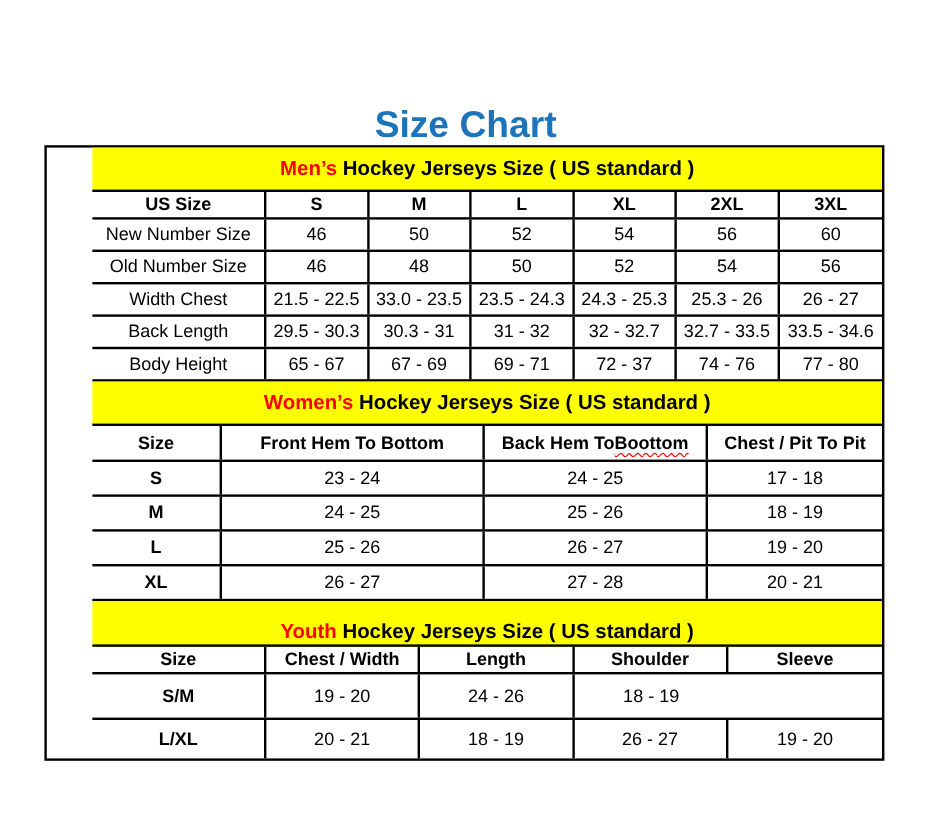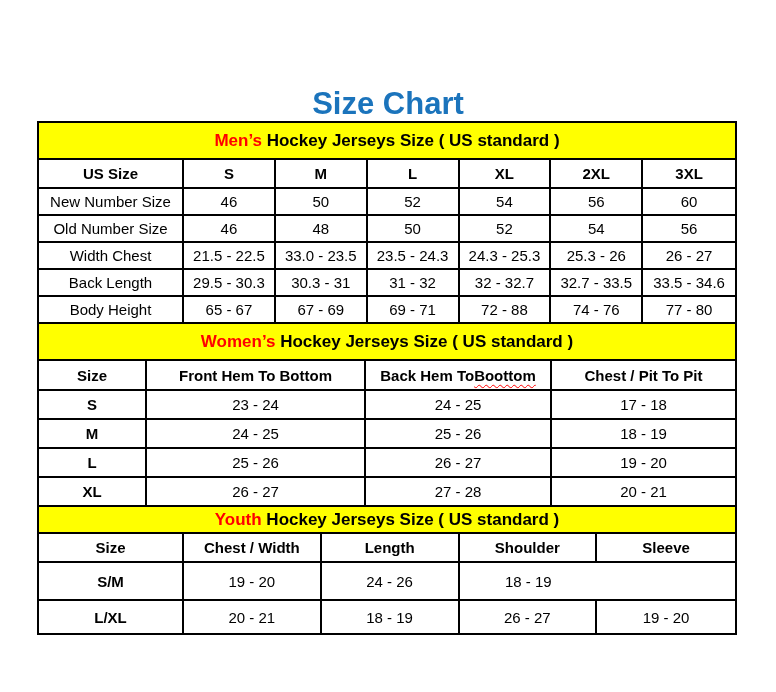--- a/index.html
+++ b/index.html
@@ -14,36 +14,37 @@
   .title{
     position:absolute;top:62px;left:0;width:100%;
     text-align:center;font-size:31px;font-weight:bold;color:var(--title-color);
     letter-spacing:0px;
     margin-top:24px;
   }
   .chart{
     position:absolute;top:121px;left:37px;width:700px;
     border:2px solid var(--border-color);
     background:#fff;
+    padding-left:38px;
   }
   .sect:not(:first-child){border-top:2px solid var(--border-color);}
   .banner{
     height:37px;background:var(--banner-bg);
     border-bottom:2px solid var(--border-color);
     display:flex;align-items:center;justify-content:center;
     font-size:17px;font-weight:bold;white-space:pre;
   }
-  .t-youth .banner{height:27px;}
+  .t-youth .banner{height:38px;align-items:flex-end;}
   .banner .hl{color:var(--accent-red);}
   .row{display:grid;}
   .row + .row{border-top:2px solid var(--border-color);}
   .t-mens  .row{grid-template-columns:145px repeat(6,1fr);}
   .t-womens .row{grid-template-columns:108px 219px 186px 1fr;}
   .t-youth .row{grid-template-columns:145px repeat(4,1fr);}
-  .header-row{height:27px;}
+  .header-row{height:21px;}
   .t-womens .header-row{height:28px;}
   .t-mens  .data-row{height:27px;}
   .t-womens .data-row{height:29px;}
   .t-youth .data-row{height:38px;}
   .t-youth .data-row:last-child{height:34px;}
   .cell{
     display:flex;align-items:center;justify-content:center;
     border-right:2px solid var(--border-color);
     font-size:15px;white-space:nowrap;overflow:hidden;
   }
@@ -112,21 +113,21 @@
           <div class="cell val">31 - 32</div>
           <div class="cell val">32 - 32.7</div>
           <div class="cell val">32.7 - 33.5</div>
           <div class="cell val">33.5 - 34.6</div>
         </div>
         <div class="row data-row">
           <div class="cell label">Body Height</div>
           <div class="cell val">65 - 67</div>
           <div class="cell val">67 - 69</div>
           <div class="cell val">69 - 71</div>
-          <div class="cell val">72 - 88</div>
+          <div class="cell val">72 - 37</div>
           <div class="cell val">74 - 76</div>
           <div class="cell val">77 - 80</div>
         </div>
       </div>
   </section>
 
   <section class="sect t-womens">
     <div class="banner"><span class="hl">Women’s</span><span> Hockey Jerseys Size ( US standard )</span></div>
     <div class="grid">
         <div class="row header-row">

